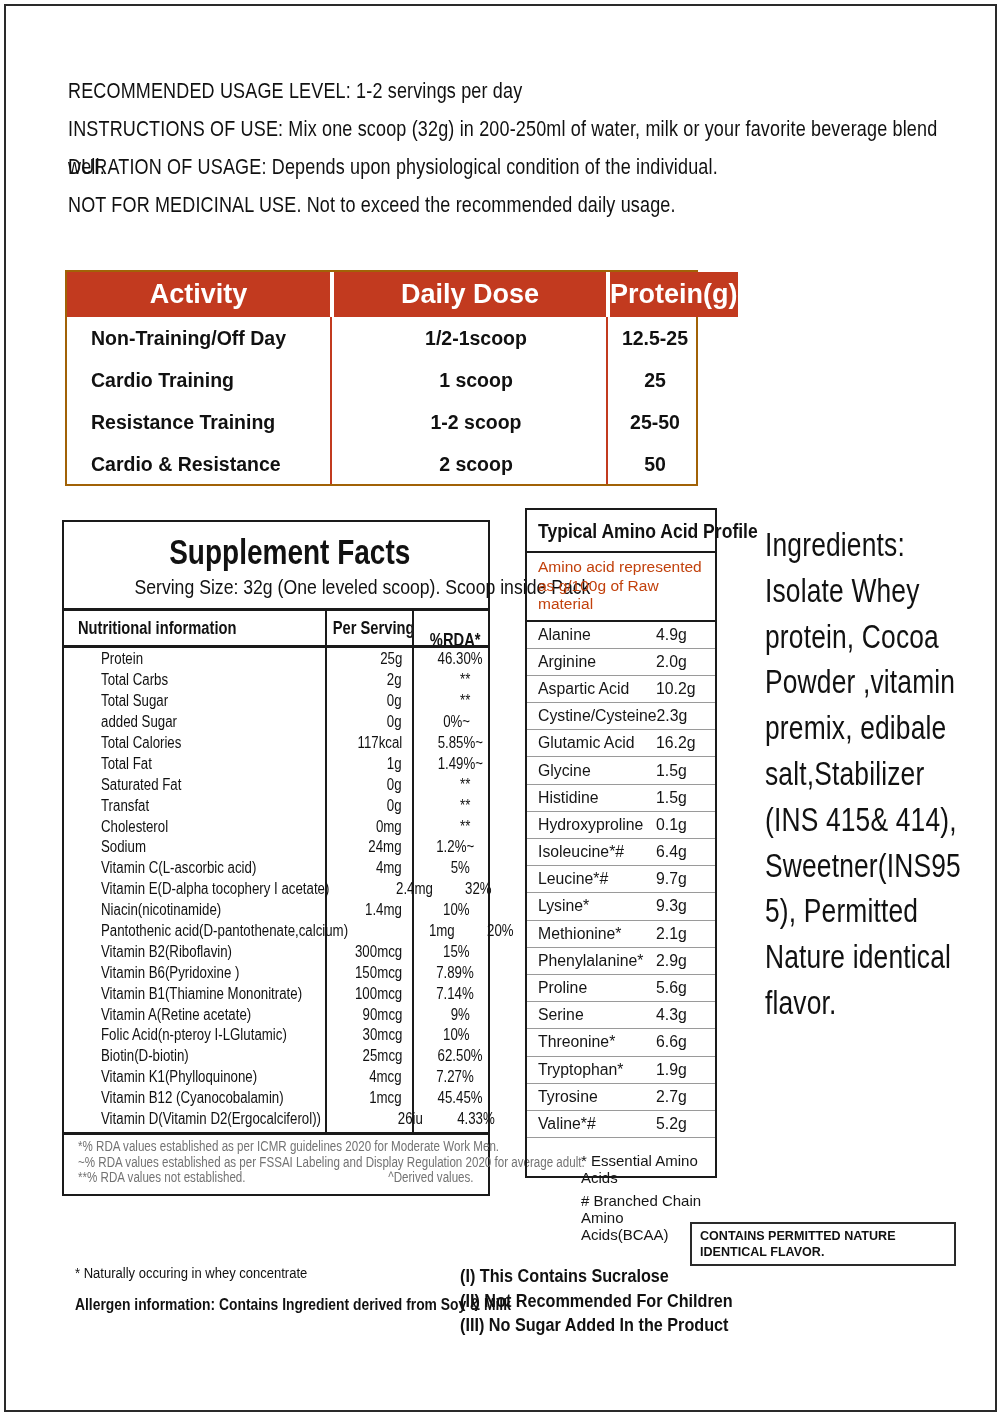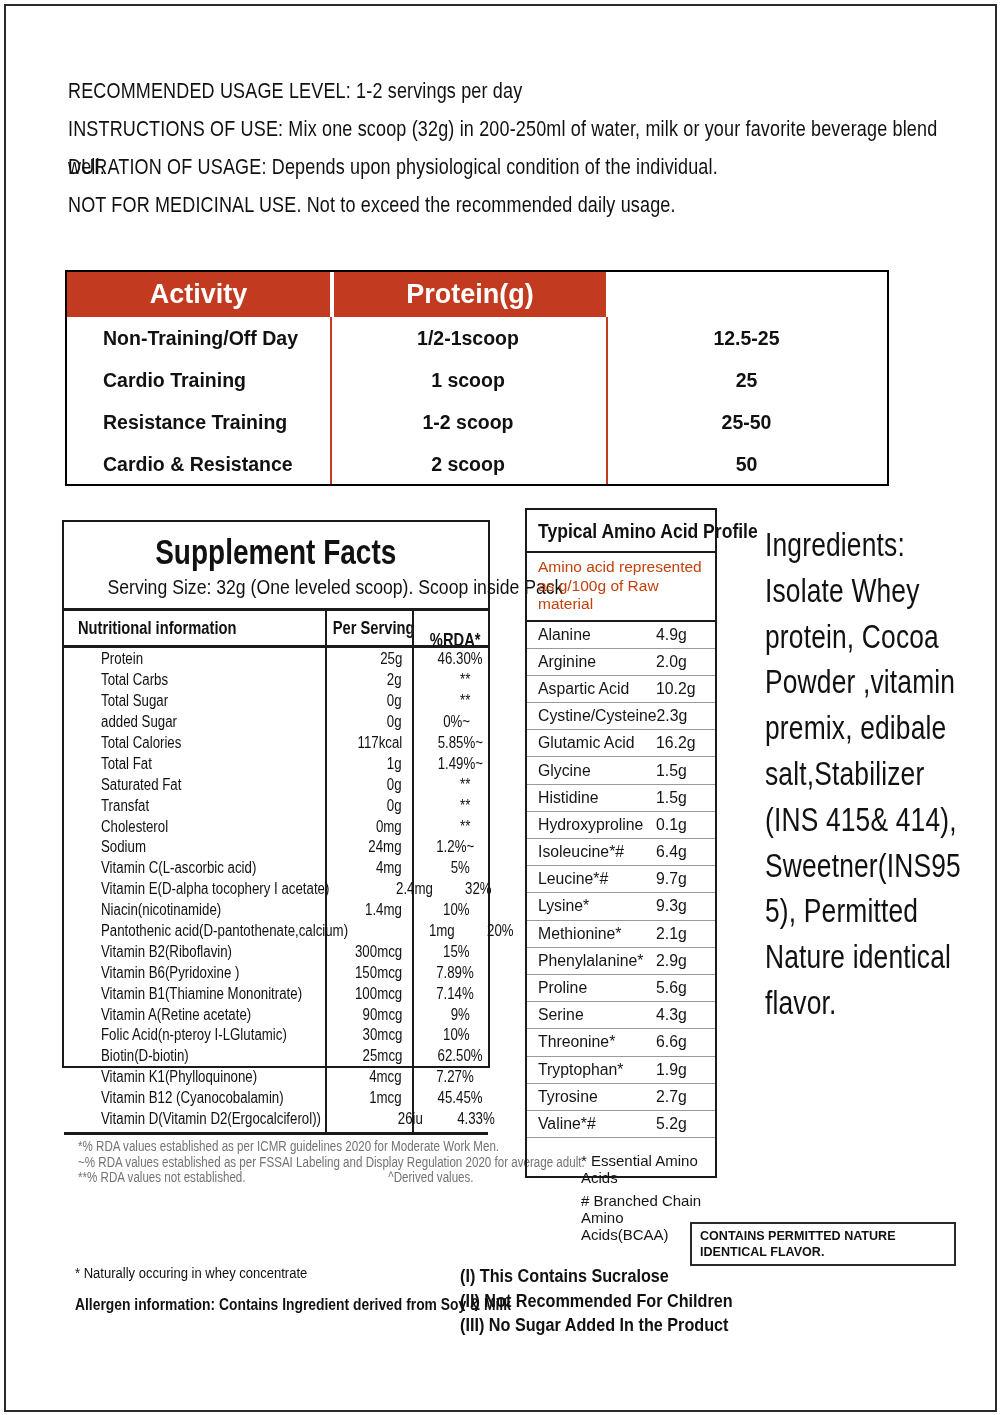--- a/index.html
+++ b/index.html
@@ -12,35 +12,35 @@
   .cx  { display:inline-block; transform:scaleX(.84); transform-origin:0 50%; white-space:nowrap; }
   .cxr { display:inline-block; transform:scaleX(.84); transform-origin:100% 50%; white-space:nowrap; }
   .cxc { display:inline-block; transform:scaleX(.84); transform-origin:50% 50%; white-space:nowrap; }
   .blk { transform:scaleX(.8); transform-origin:0 0; }
 
   
   #usage { position:absolute; left:68px; top:72px; width:1100px; }
   #usage .uline { height:38px; line-height:38px; font-size:22.5px; font-weight:500; letter-spacing:.2px; }
 
   
-  #acttab { position:absolute; left:65px; top:270px; width:824px; height:216px; border:2px solid #000000; background:#fff; }
+  #acttab { position:absolute; left:65px; top:270px; width:633px; height:216px; border:2px solid #a16207; background:#fff; }
   #acthead { display:flex; gap:4px; height:45px; background:#fff; }
   #acthead .hcell { flex:1; background:#c23a1f; color:#fff; font-weight:bold; font-size:27px; display:flex; align-items:center; justify-content:center; }
   #acthead .hcell:nth-child(1){ flex:0 0 263px; }
   #acthead .hcell:nth-child(2){ flex:0 0 272px; }
   #actbody { position:absolute; left:0; top:45px; right:0; bottom:0; }
   .vline { position:absolute; top:45px; bottom:0; width:2px; background:#c23a1f; }
   #vl1 { left:263px; } #vl2 { left:539px; }
   .actrow { display:flex; height:42px; align-items:center; font-weight:bold; font-size:19.5px; }
-  .actrow .c1 { flex:0 0 263px; padding-left:36px; }
-  .actrow .c2 { flex:0 0 276px; text-align:center; }
+  .actrow .c1 { flex:0 0 263px; padding-left:24px; }
+  .actrow .c2 { flex:0 0 276px; text-align:center;margin-left:8px; }
   .actrow .c3 { flex:1; text-align:center; }
 
   
-  #sf { position:absolute; left:62px; top:520px; width:428px; height:548px; border:2px solid #1a1a1a; }
+  #sf { position:absolute; left:62px; top:520px; width:428px; height:676px; border:2px solid #1a1a1a;padding-left:27px; }
   #sf-title { text-align:center; margin-top:10px; font-size:35px; font-weight:bold; letter-spacing:0; }
   #sf-serving { text-align:center; margin-top:3px; font-size:21px; font-weight:500; }
   #sf-headrule { position:absolute; left:0; right:0; top:86px; height:3px; background:#1a1a1a; }
   #sf-head { position:absolute; left:0; right:0; top:89px; height:34px; display:flex; align-items:center; font-weight:bold; font-size:17.5px; }
   #sf-head .h1 { flex:0 0 261px; padding-left:14px; }
   #sf-head .h2 { flex:0 0 87px; text-align:center; }
   #sf-head .h3 { flex:1; text-align:center;margin-top:24px; }
   #sf-head2rule { position:absolute; left:0; right:0; top:123px; height:3px; background:#1a1a1a; }
   #sf-rows { position:absolute; left:17px; right:0; top:127px; }
   .sfrow { display:flex; height:20.9px; align-items:center; font-size:15.8px; font-weight:500; }
@@ -91,20 +91,21 @@
   <div id="usage">
       <div class="uline blk">RECOMMENDED USAGE LEVEL: 1-2 servings per day</div>
       <div class="uline blk">INSTRUCTIONS OF USE: Mix one scoop (32g) in 200-250ml of water, milk or your favorite beverage blend well.</div>
       <div class="uline blk">DURATION OF USAGE: Depends upon physiological condition of the individual.</div>
       <div class="uline blk">NOT FOR MEDICINAL USE. Not to exceed the recommended daily usage.</div>
     </div>
 
   <div id="acttab">
     <div id="acthead">
       <div class="hcell">Activity</div>
+      <div class="hcell">Daily Dose</div>
       <div class="hcell">Protein(g)</div>
     </div>
     <div class="vline" id="vl1"></div>
     <div class="vline" id="vl2"></div>
     <div id="actbody">
         <div class="actrow">
         <div class="c1">Non-Training/Off Day</div>
         <div class="c2">1/2-1scoop</div>
         <div class="c3">12.5-25</div>
       </div>

